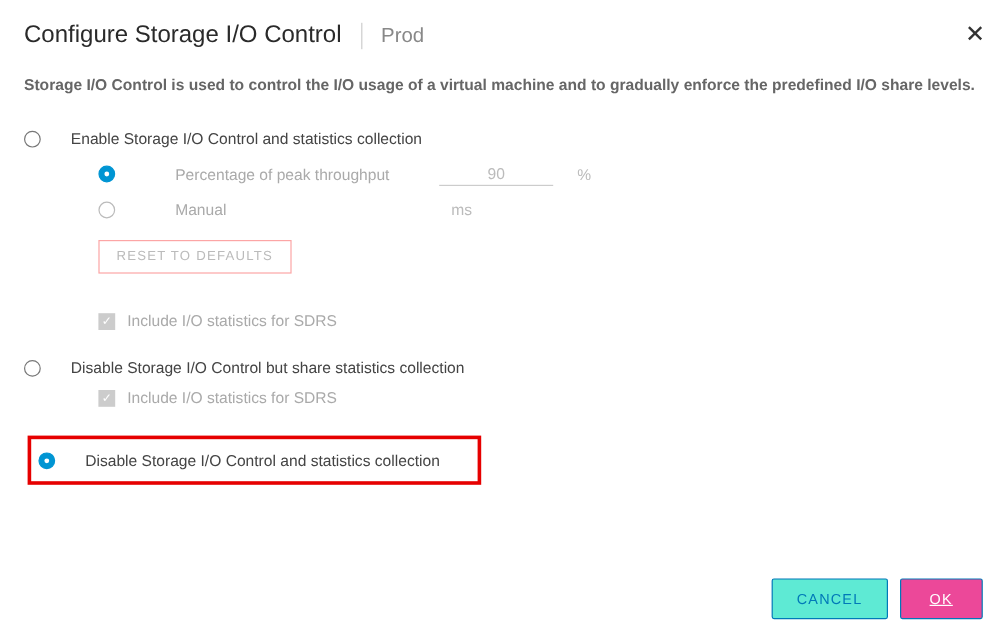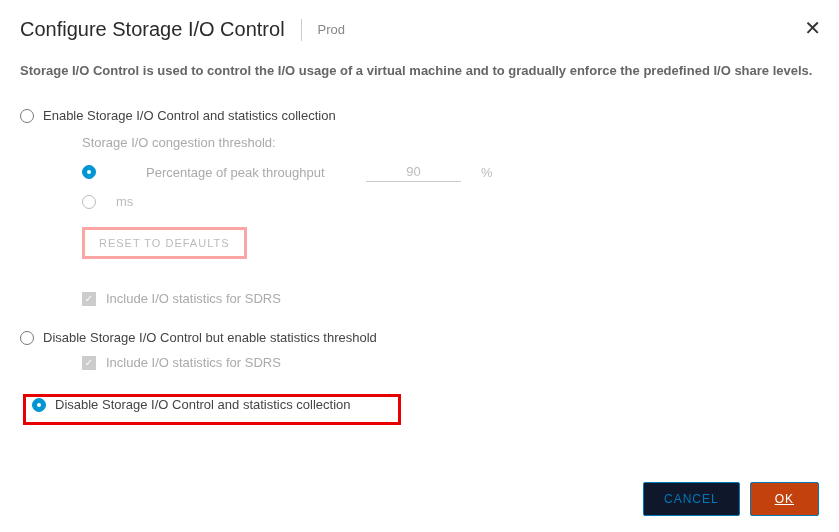--- a/index.html
+++ b/index.html
@@ -23,21 +23,21 @@
     font-size: 20px;
     font-weight: 400;
     color: #2a2a2a;
   }
   .divider-v {
     width: 1px;
     height: 22px;
     background: #ccc;
   }
   .subtitle {
-    font-size: 13px;
+    font-size: 17px;
     color: #888;
   }
   .close-btn {
     position: absolute;
     top: 16px;
     right: 18px;
     font-size: 20px;
     color: #333;
     cursor: pointer;
     background: none;
@@ -49,21 +49,21 @@
     color: #666;
     margin-bottom: 30px;
     font-weight: bold;
   }
   .option-group {
     margin-bottom: 24px;
   }
   .radio-row {
     display: flex;
     align-items: center;
-    gap: 9px;
+    gap: 25px;
     font-size: 13px;
     color: #444;
     cursor: pointer;
   }
   .radio-outer {
     width: 14px;
     height: 14px;
     border: 1px solid #777;
     border-radius: 50%;
     display: inline-flex;
@@ -137,21 +137,21 @@
   .unit {
     color: #bbb;
     margin-left: 10px;
   }
   .reset-btn {
     margin-top: 6px;
     padding: 7px 14px;
     font-size: 11px;
     letter-spacing: 1px;
     color: #bbb;
-    border: 3px solid #fca5a5;
+    border: 1px solid #fca5a5;
     background: #fff;
     cursor: not-allowed;
   }
   .stats-section {
     margin-top: 32px;
   }
   .checkbox-row {
     display: flex;
     align-items: center;
     gap: 10px;
@@ -164,45 +164,45 @@
     height: 14px;
     background: #ccc;
     display: inline-flex;
     align-items: center;
     justify-content: center;
     color: #fff;
     font-size: 10px;
   }
   .highlight-box {
     border: 3px solid #e60000;
-    padding: 0 6px 10px 6px;
+    padding: 10px 6px 10px 6px;
     margin-left: 3px;
     width: 378px;
   }
   .footer {
     position: absolute;
     bottom: 16px;
     right: 20px;
     display: flex;
     gap: 10px;
   }
   .btn {
     padding: 9px 20px;
     font-size: 12px;
     letter-spacing: 1px;
     border-radius: 2px;
     cursor: pointer;
   }
   .btn-cancel {
-    background: #0f172a;
+    background: #5eead4;
     border: 1px solid #0079b8;
     color: #0079b8;
   }
   .btn-ok {
-    background: #c2410c;
+    background: #ec4899;
     border: 1px solid #0079b8;
     color: #fff;
     padding: 9px 24px;
     text-decoration: underline;
   }
 </style>
 </head>
 <body>
 
 <div class="header">
@@ -215,49 +215,49 @@
 </button>
 
 <div class="description">Storage I/O Control is used to control the I/O usage of a virtual machine and to gradually enforce the predefined I/O share levels.</div>
 
 <div class="option-group">
   <div class="radio-row">
     <span class="radio-outer"></span>
     <span>Enable Storage I/O Control and statistics collection</span>
   </div>
   <div class="indented">
-    <div class="sub-title">Storage I/O congestion threshold:</div>
 
     <div class="sub-radio-row">
       <span class="sub-radio-outer selected"></span>
       <span class="sub-label">Percentage of peak throughput</span>
       <input class="sub-input" disabled="" value="90" style="">
       <span class="unit">%</span>
     </div>
 
     <div class="sub-radio-row">
       <span class="sub-radio-outer"></span>
+      <span class="sub-label">Manual</span>
       <span class="unit">ms</span>
     </div>
 
     <button class="reset-btn">RESET TO DEFAULTS</button>
 
     <div class="stats-section">
       <div class="checkbox-row">
         <span class="checkbox-box">✓</span>
         <span>Include I/O statistics for SDRS</span>
       </div>
     </div>
   </div>
 </div>
 
 <div class="option-group">
   <div class="radio-row">
     <span class="radio-outer"></span>
-    <span>Disable Storage I/O Control but enable statistics threshold</span>
+    <span>Disable Storage I/O Control but share statistics collection</span>
   </div>
   <div class="indented" style="margin-top:10px;">
     <div class="checkbox-row" style="margin-top:0;">
       <span class="checkbox-box">✓</span>
       <span>Include I/O statistics for SDRS</span>
     </div>
   </div>
 </div>
 
 <div class="highlight-box">

